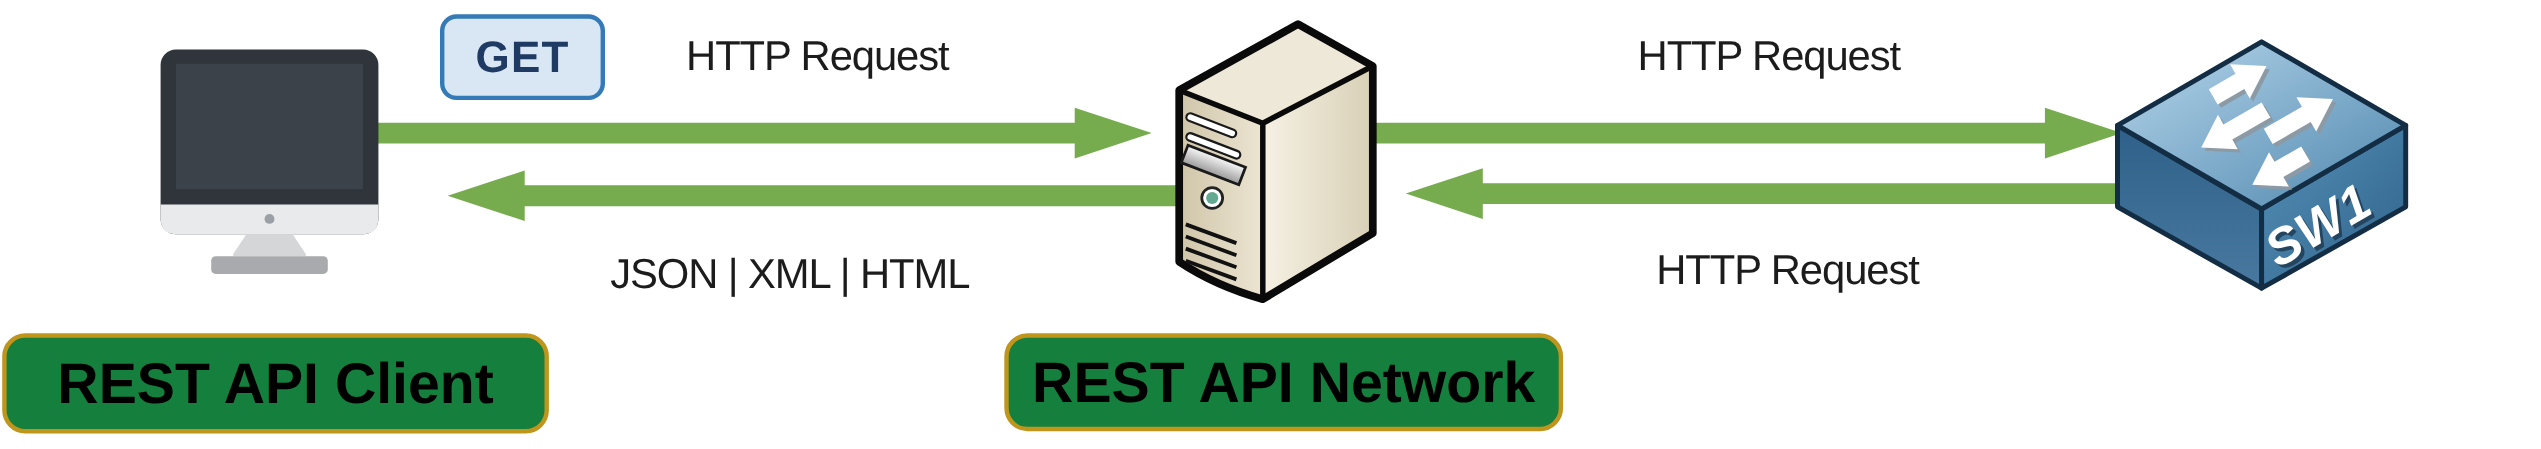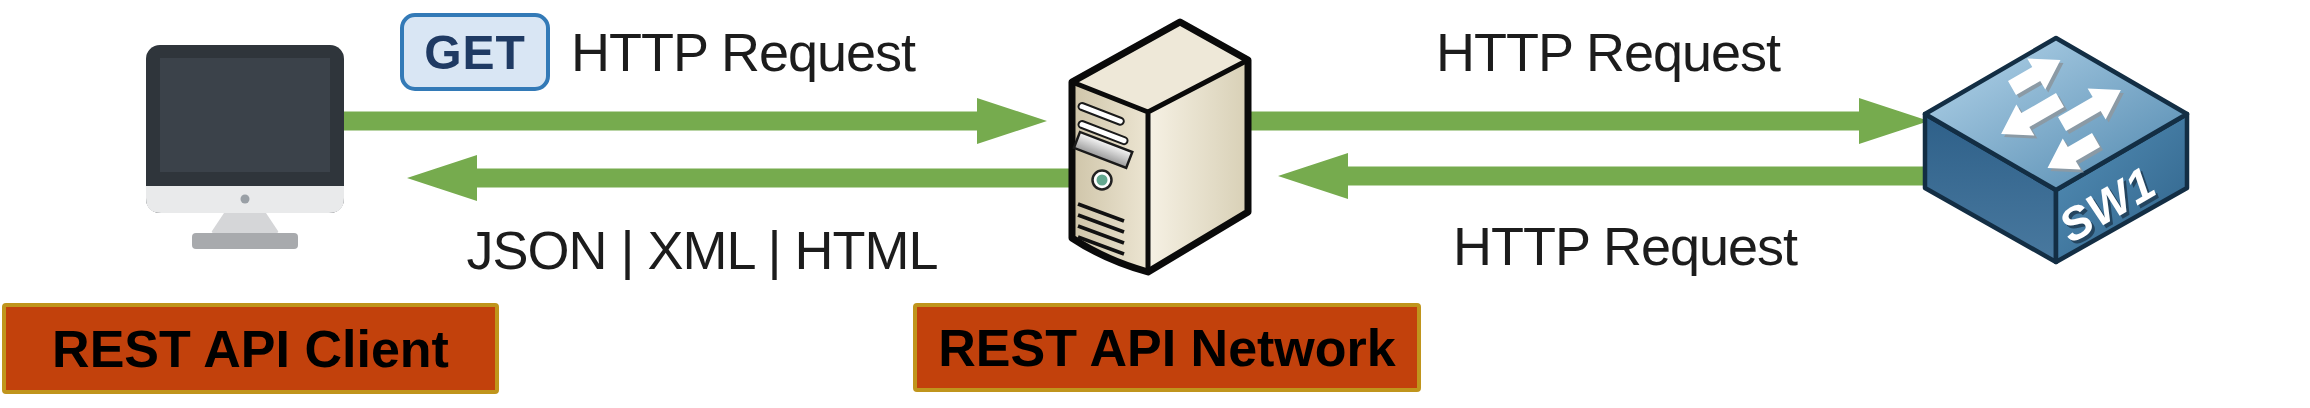--- a/index.html
+++ b/index.html
@@ -11,50 +11,50 @@
     font-family:"Liberation Sans", sans-serif;
   }
   .abs{position:absolute;}
   
   #flow-arrows{left:0;top:0;width:2310px;height:408px;}
   
   .edge-label{
     position:absolute;
     height:64px;line-height:64px;
     text-align:center;
-    font-size:54px;font-weight:400;
+    font-size:38px;font-weight:400;
     letter-spacing:-1px;
     color:#1c1c1c;white-space:nowrap;
   }
   
   .method-badge{
     position:absolute;
     left:400px;top:13px;width:142px;height:70px;
     background:#d9e6f4;
     border:4px solid #337ab7;
     border-radius:15px;
     display:flex;align-items:center;justify-content:center;
-    font-size:48px;font-weight:bold;letter-spacing:1px;
+    font-size:40px;font-weight:bold;letter-spacing:1px;
     color:#1f3a63;
   }
   
   .node-box{
     position:absolute;
-    background:#c2410c;
+    background:#15803d;
     border:4px solid #c0951c;
-    border-radius:4px;
+    border-radius:21px;
     display:flex;align-items:center;justify-content:center;
     font-size:52px;font-weight:bold;color:#000;
     white-space:nowrap;
   }
   #node-box-client{left:2px;top:303px;width:489px;height:83px;}
   #node-box-server{left:913px;top:303px;width:500px;height:81px;}
   #node-box-device{left:1807px;top:302px;width:490px;height:85px;}
   #lbl-req-left{left:558px;top:20px;width:370px;}
-  #lbl-json{left:452px;top:218px;width:500px;}
+  #lbl-json{left:468px;top:218px;width:500px;}
   #lbl-req-right{left:1358px;top:20px;width:500px;}
   #lbl-resp-right{left:1375px;top:214px;width:500px;}
 </style>
 </head>
 <body>
 
 <div class="canvas">
 
   <svg id="flow-arrows" class="abs" viewBox="0 0 2310 408" width="2310" height="408">
     <path fill="#76ab4e" d="M340,111.5 L977,111.5 L977,98 L1047,121 L977,144 L977,130.5 L340,130.5 Z"></path>

